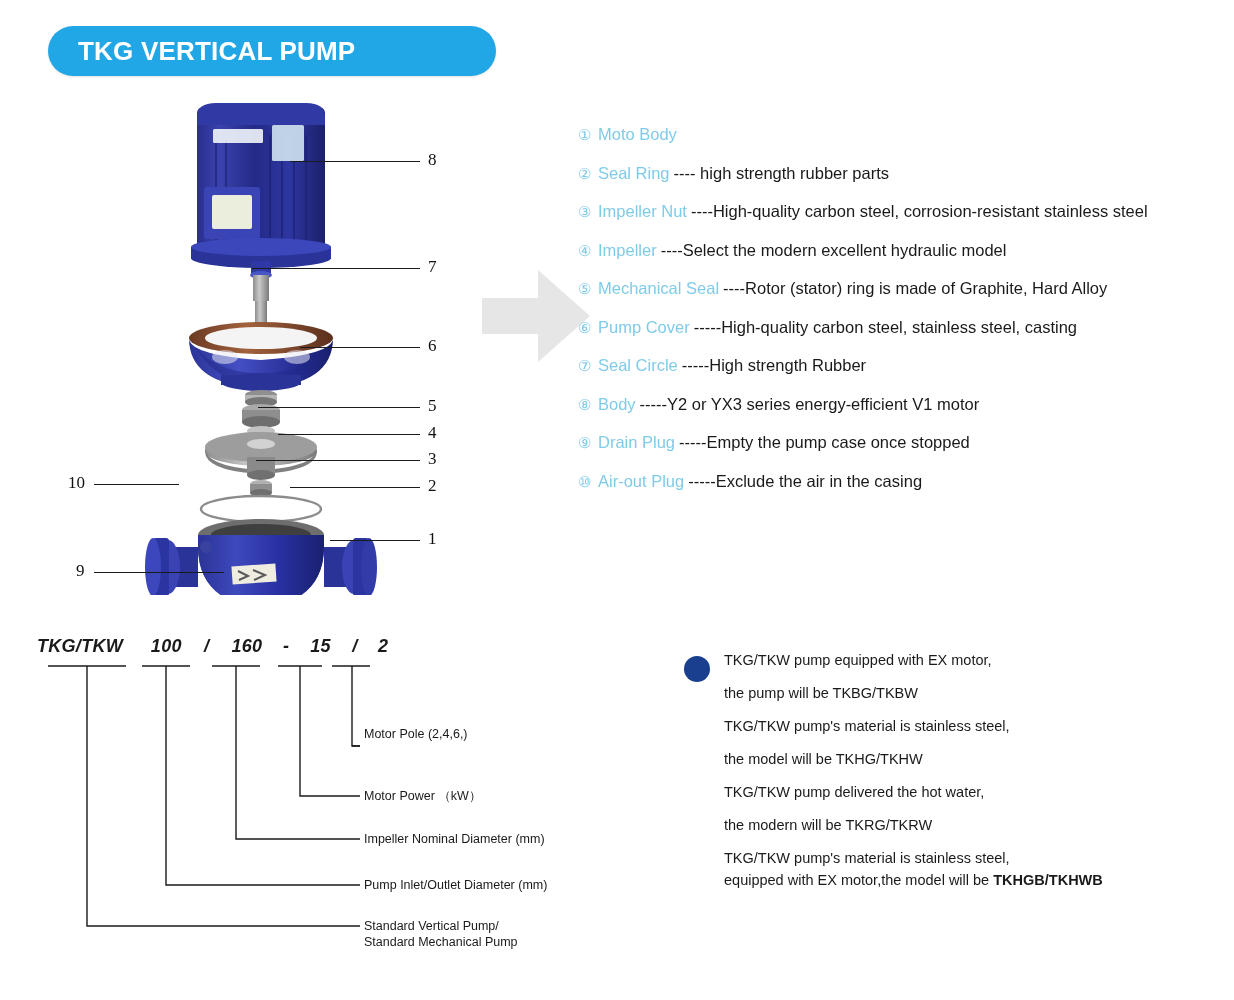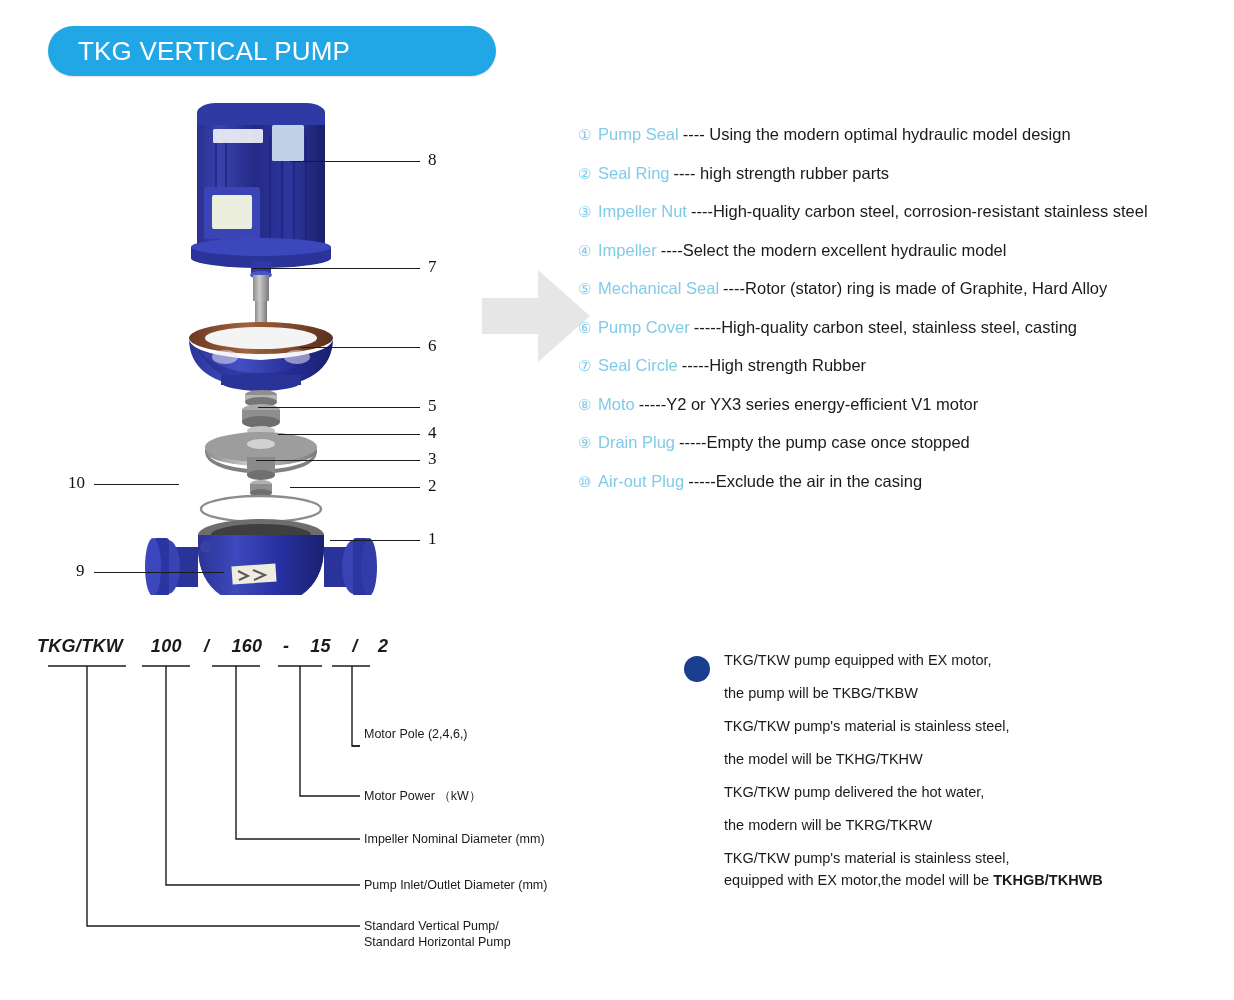--- a/index.html
+++ b/index.html
@@ -18,21 +18,21 @@
     position:absolute;left:48px;top:26px;
     width:448px;height:50px;
     background:#22a7e6;
     border-radius:25px;
     display:flex;align-items:center;
     box-shadow:0 1px 2px rgba(0,0,0,.12);
   }
   .title-banner .t{
     color:#ffffff;
     font-size:26px;
-    font-weight:normal;
+    font-weight:bold;
     letter-spacing:.2px;
     margin-left:30px;
   }
 
   
   .pump-art{position:absolute;left:120px;top:95px;width:330px;height:500px;}
   .pump-art svg{display:block;}
 
   
   .callout-num{
@@ -288,22 +288,21 @@
 
   <div class="big-arrow">
     <svg width="110" height="108" viewBox="0 0 110 108">
       <path d="M0 36 L56 36 L56 8 L108 54 L56 100 L56 72 L0 72 Z" fill="#e6e6e6"></path>
     </svg>
   </div>
 
   <div class="legend">
     <div class="legend-row">
       <span class="num">①</span>
-      <span class="part">Pump Seal</span>
-      <span class="desc">---- Using the modern optimal hydraulic model design</span>
+      <span class="part">Moto Body</span>
     </div>
     <div class="legend-row">
       <span class="num">②</span>
       <span class="part">Seal Ring</span>
       <span class="desc">---- high strength rubber parts</span>
     </div>
     <div class="legend-row">
       <span class="num">③</span>
       <span class="part">Impeller Nut</span>
       <span class="desc">----High-quality carbon steel, corrosion-resistant stainless steel</span>
@@ -323,21 +322,21 @@
       <span class="part">Pump Cover</span>
       <span class="desc">-----High-quality carbon steel, stainless steel, casting</span>
     </div>
     <div class="legend-row">
       <span class="num">⑦</span>
       <span class="part">Seal Circle</span>
       <span class="desc">-----High strength Rubber</span>
     </div>
     <div class="legend-row">
       <span class="num">⑧</span>
-      <span class="part">Moto</span>
+      <span class="part">Body</span>
       <span class="desc">-----Y2 or YX3 series energy-efficient V1 motor</span>
     </div>
     <div class="legend-row">
       <span class="num">⑨</span>
       <span class="part">Drain Plug</span>
       <span class="desc">-----Empty the pump case once stopped</span>
     </div>
     <div class="legend-row">
       <span class="num">⑩</span>
       <span class="part">Air-out Plug</span>
@@ -378,21 +377,21 @@
 
         <path d="M57 30 L57 290 L330 290"></path>
       </g>
     </svg>
 
     <div class="model-desc" style="left:334px;top:90px;">Motor Pole (2,4,6,)</div>
     <div class="model-desc" style="left:334px;top:152px;">Motor Power （kW）</div>
     <div class="model-desc" style="left:334px;top:195px;">Impeller Nominal Diameter (mm)</div>
     <div class="model-desc" style="left:334px;top:241px;">Pump Inlet/Outlet Diameter (mm)</div>
     <div class="model-desc" style="left:334px;top:282px;">Standard Vertical Pump/</div>
-    <div class="model-desc" style="left:334px;top:298px;">Standard  Horizontal Pump</div>
+    <div class="model-desc" style="left:334px;top:298px;">Standard  Mechanical Pump</div>
   </div>
 
   <div class="notes">
     <div class="bullet"></div>
     <div class="lines">
       <div class="nline">TKG/TKW pump equipped with EX motor,</div>
       <div class="nline">the pump will be TKBG/TKBW</div>
       <div class="nline">TKG/TKW pump's material is stainless steel,</div>
       <div class="nline">the model will be TKHG/TKHW</div>
       <div class="nline">TKG/TKW pump delivered the hot water,</div>

